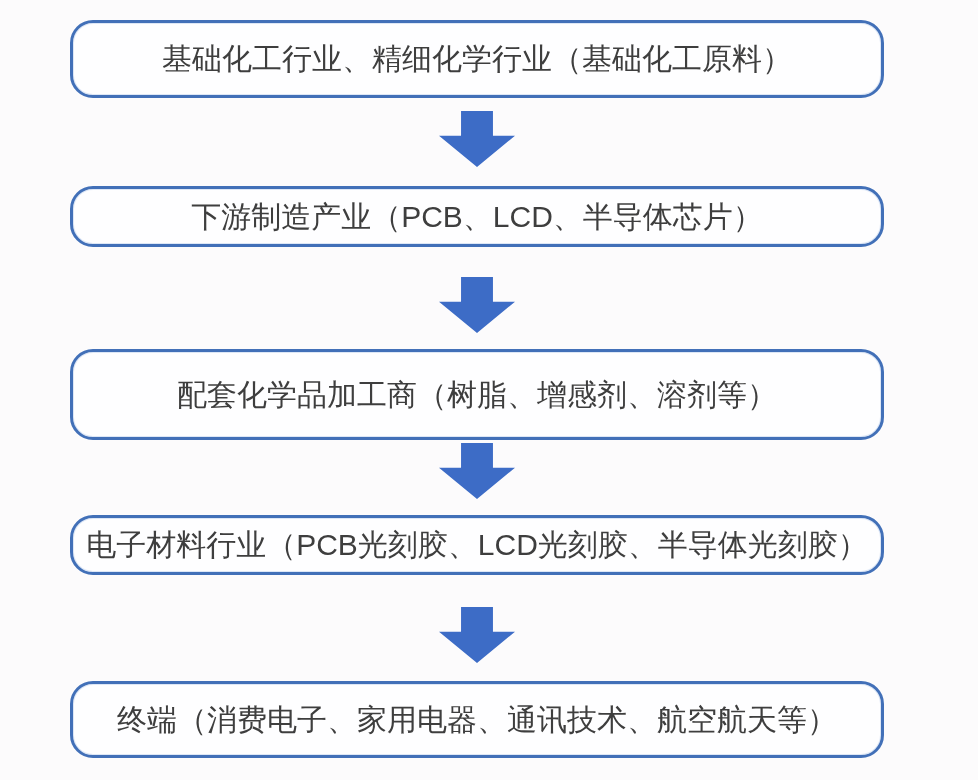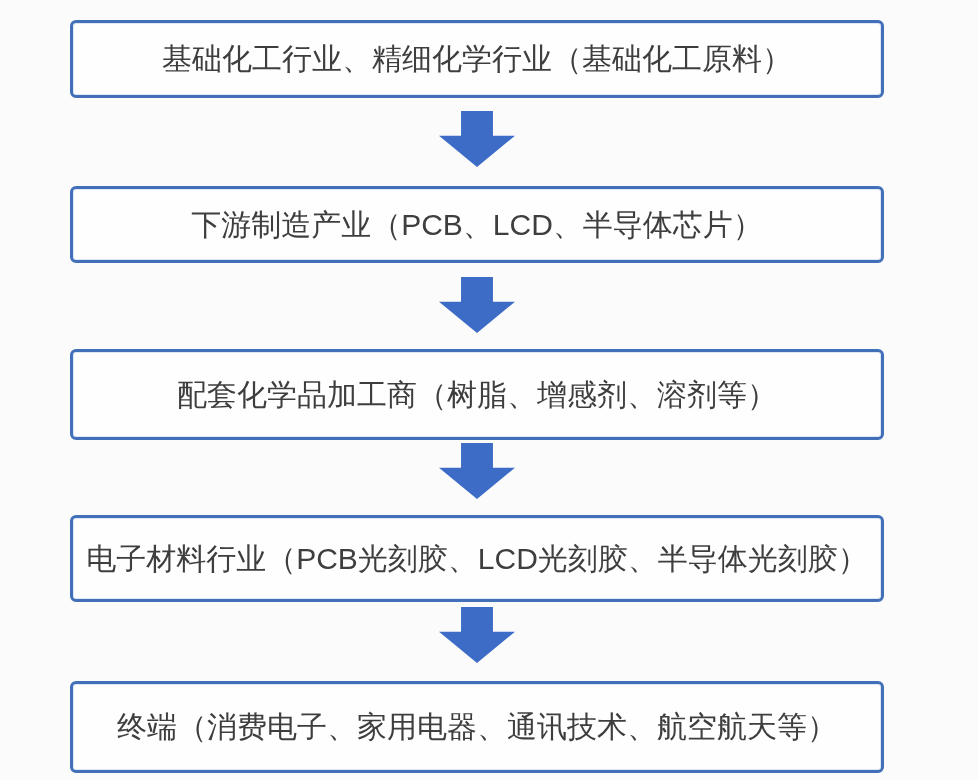--- a/index.html
+++ b/index.html
@@ -17,36 +17,36 @@
     position: relative;
     width: 978px;
     height: 780px;
   }
   .step-box {
     position: absolute;
     left: 70px;
     width: 814px;
     box-sizing: border-box;
     border: 3px solid var(--border, #4270b8);
-    border-radius: 6px;
+    border-radius: 23px;
     background: var(--fill, #fefeff);
     display: flex;
     align-items: center;
     justify-content: center;
     text-align: center;
     font-size: 30px;
     line-height: 1.2;
     color: var(--text, #3e3e3e);
     box-shadow: inset 0 0 0 1px rgba(160, 190, 230, 0.35);
   }
   .b1 { top: 20px;  height: 78px; }
-  .b2 { top: 186px; height: 77px; }
+  .b2 { top: 186px; height: 61px; }
   .b3 { top: 349px; height: 91px; }
-  .b4 { top: 515px; height: 87px; }
-  .b5 { top: 681px; height: 92px; }
+  .b4 { top: 515px; height: 60px; }
+  .b5 { top: 681px; height: 77px; }
 
   .down-arrow {
     position: absolute;
     left: 439px;
     width: 76px;
     height: 56px;
     background: var(--arrow, #3d6cc6);
     clip-path: polygon(29% 0, 71% 0, 71% 44%, 100% 44%, 50% 100%, 0 44%, 29% 44%);
   }
   .a1 { top: 111px; }

